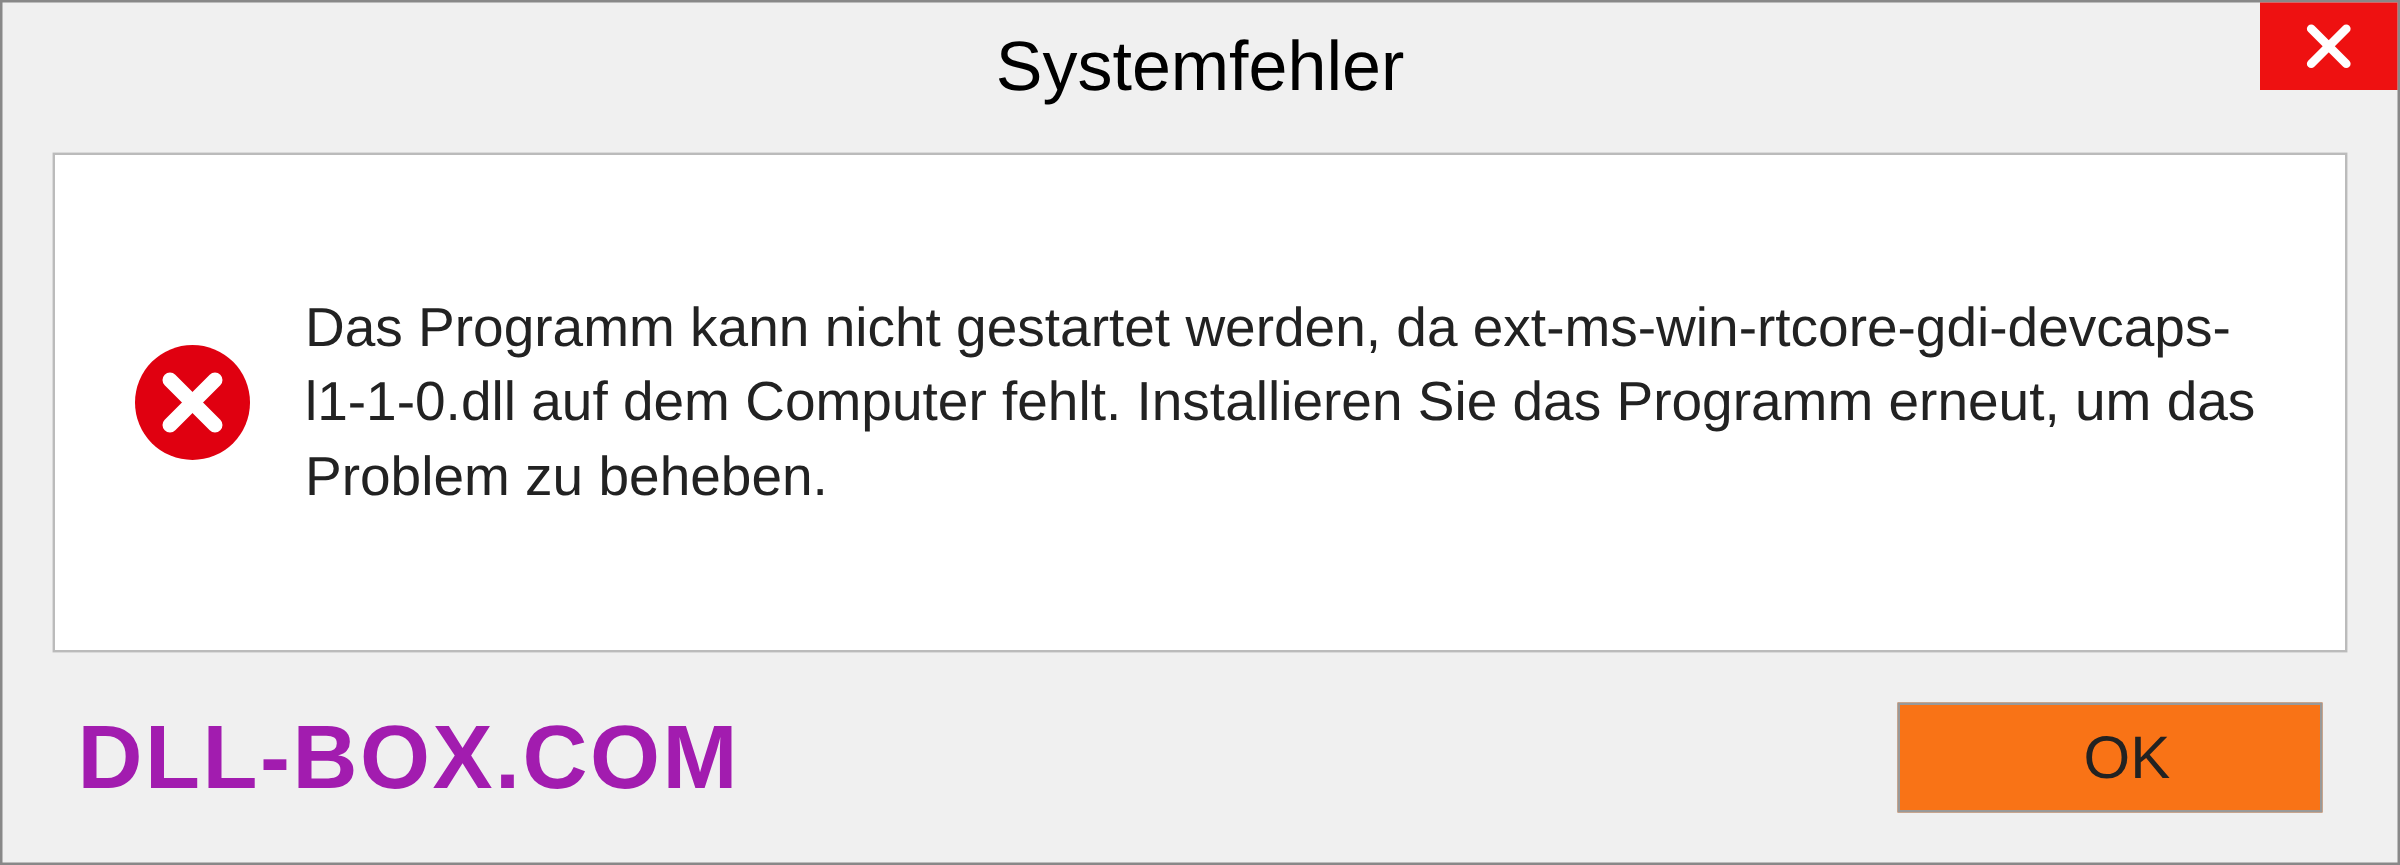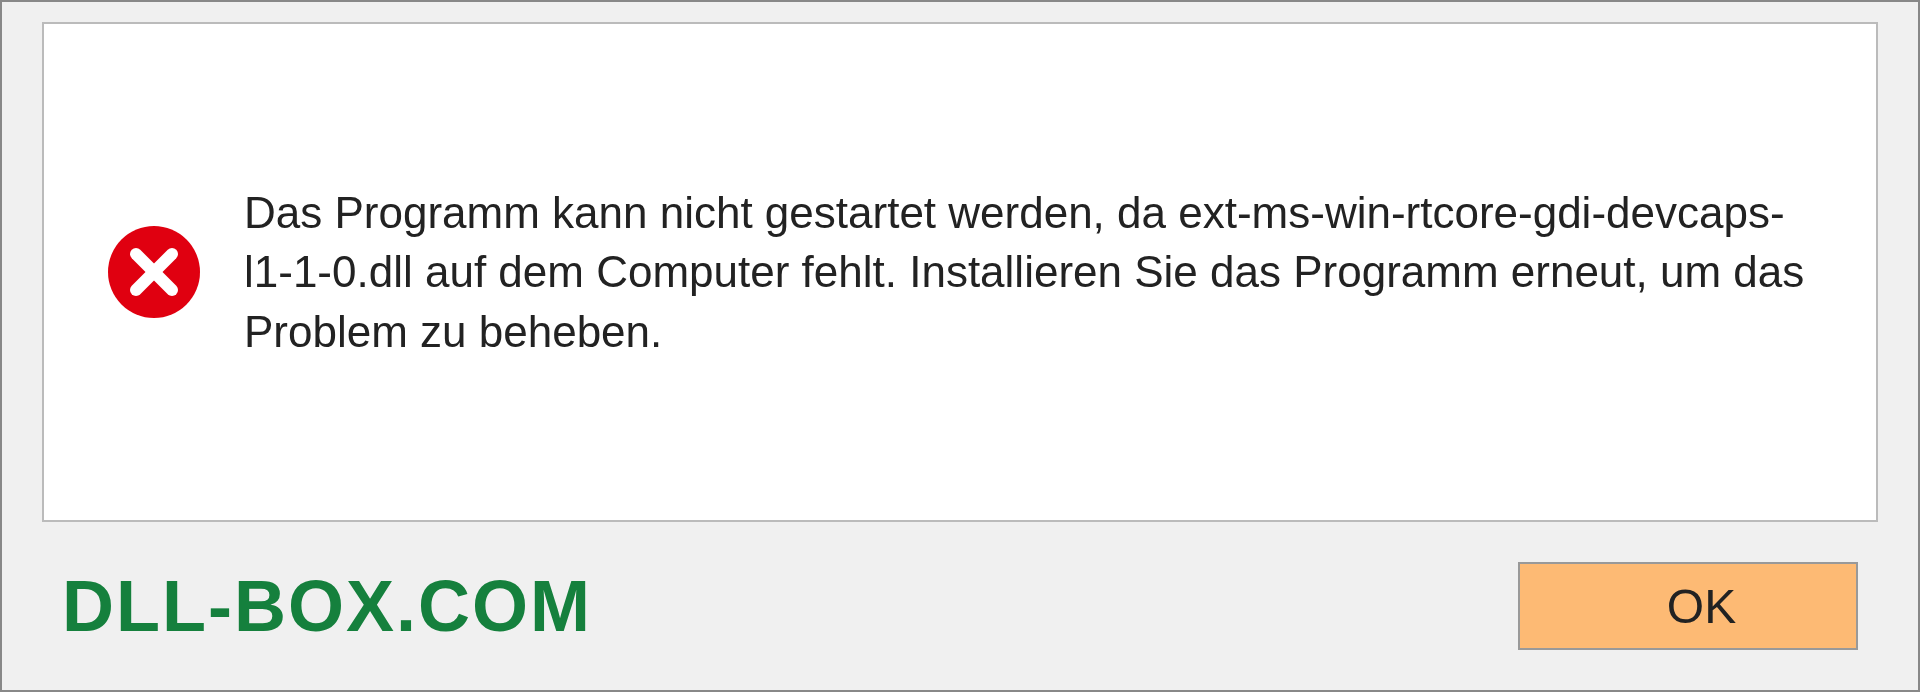--- a/index.html
+++ b/index.html
@@ -81,43 +81,52 @@
     }
     .footer {
       display: flex;
       align-items: center;
       justify-content: space-between;
       padding: 20px 60px 40px 60px;
     }
     .watermark {
       font-size: 72px;
       font-weight: 900;
-      color: #15803d;
+      color: #a21caf;
       letter-spacing: 2px;
       font-family: Arial, sans-serif;
     }
     .ok-btn {
       width: 340px;
       height: 88px;
-      background: #fdba74;
+      background: #f97316;
       border: 2px solid #999;
       font-size: 48px;
       color: #222;
       cursor: pointer;
       font-family: inherit;
       display: flex;
       align-items: center;
       justify-content: center;
       padding-left: 27px;
     }
   </style>
 </head>
 <body>
 
 <div class="dialog">
+  <div class="titlebar">
+    <div class="title">Systemfehler</div>
+    <div class="close-btn">
+      <svg viewBox="0 0 40 40">
+        <line x1="6" y1="6" x2="34" y2="34" stroke="#ffffff" stroke-width="7" stroke-linecap="round"></line>
+        <line x1="34" y1="6" x2="6" y2="34" stroke="#ffffff" stroke-width="7" stroke-linecap="round"></line>
+      </svg>
+    </div>
+  </div>
 
   <div class="content-area">
     <div class="error-icon">
       <svg viewBox="0 0 100 100">
         <circle cx="50" cy="50" r="46" fill="#e00010"></circle>
         <line x1="32" y1="32" x2="68" y2="68" stroke="#ffffff" stroke-width="12" stroke-linecap="round"></line>
         <line x1="68" y1="32" x2="32" y2="68" stroke="#ffffff" stroke-width="12" stroke-linecap="round"></line>
       </svg>
     </div>
     <div class="message">Das Programm kann nicht gestartet werden, da ext-ms-win-rtcore-gdi-devcaps-l1-1-0.dll auf dem Computer fehlt. Installieren Sie das Programm erneut, um das Problem zu beheben.</div>

